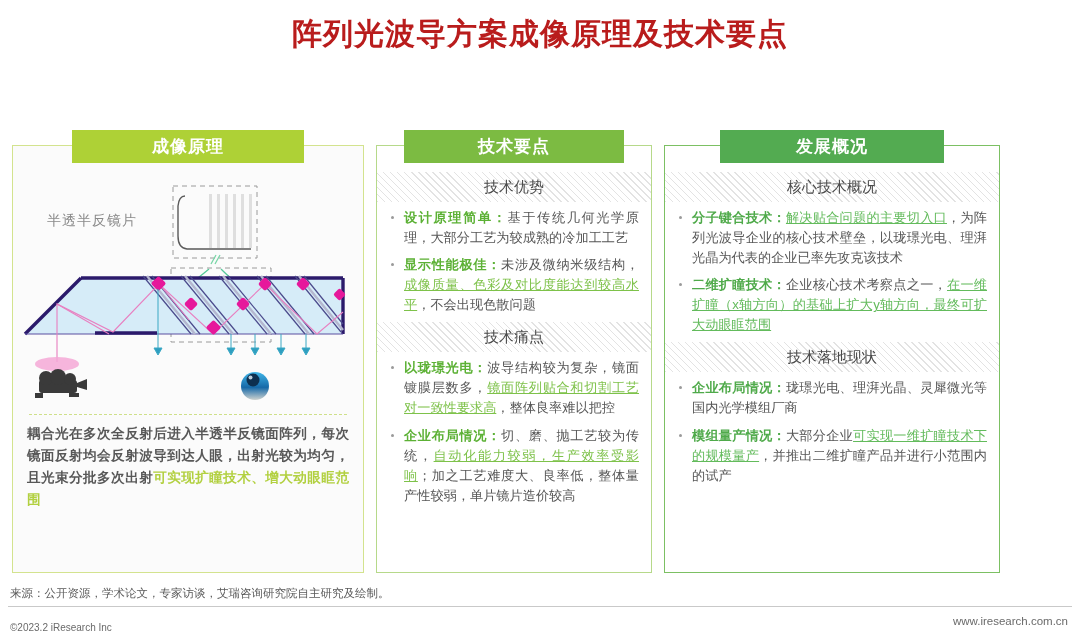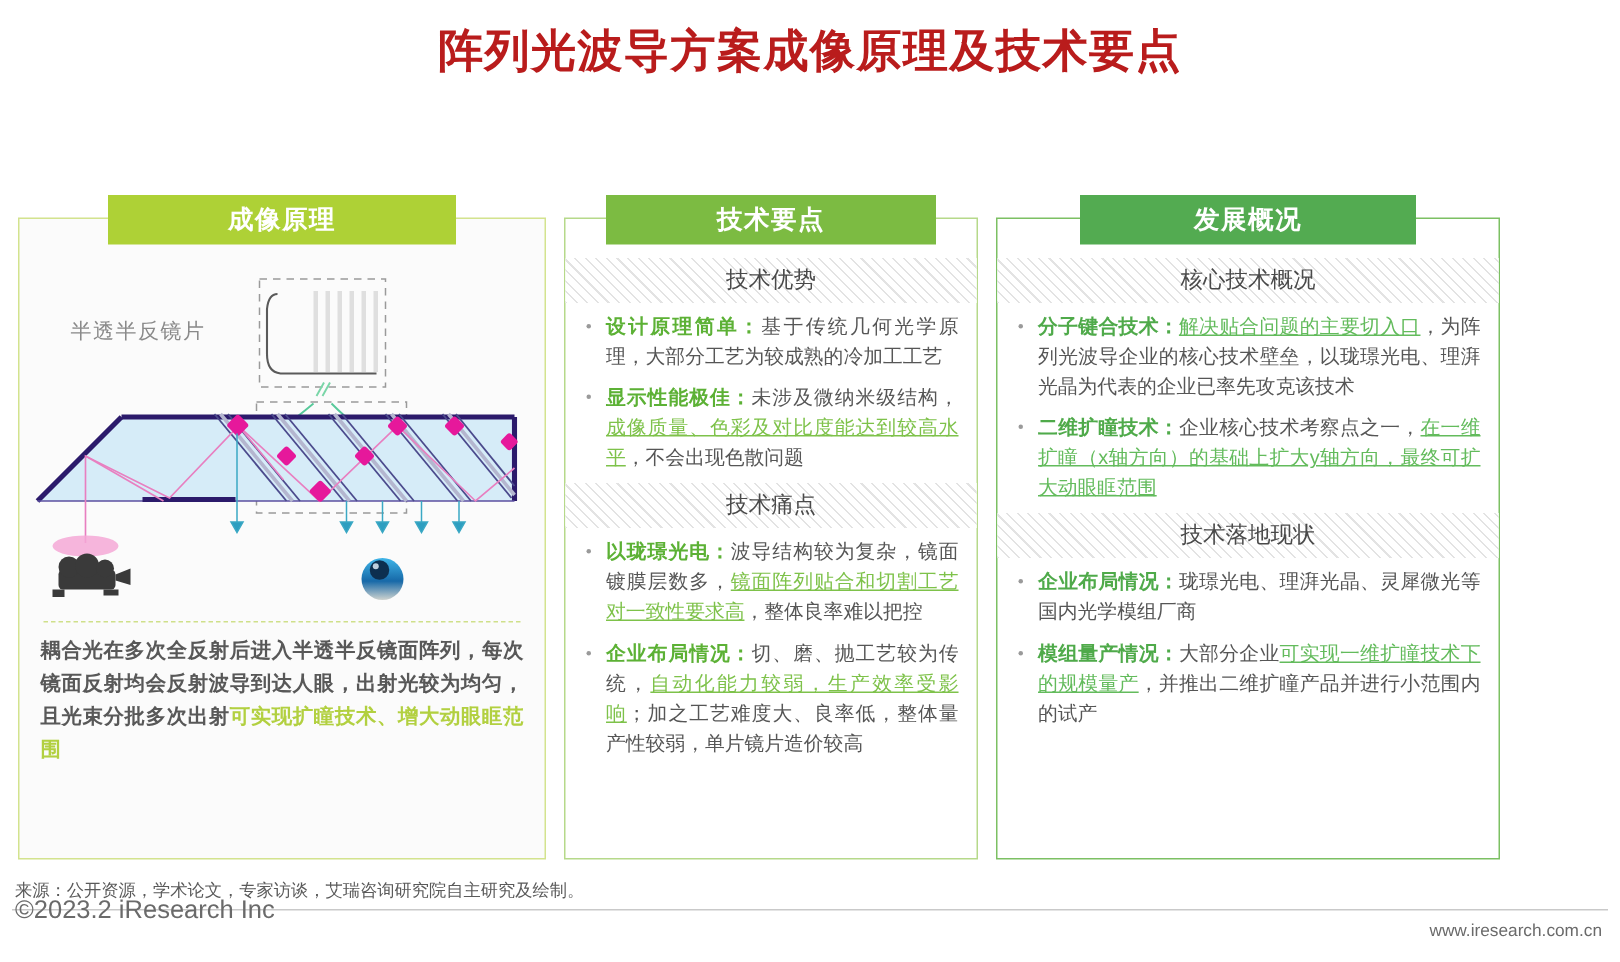--- a/index.html
+++ b/index.html
@@ -112,22 +112,22 @@
   
   .src {
     position: absolute; top: 586px; left: 10px;
     font-size: 11.5px; color: #5a5a5a;
   }
   .foot-rule {
     position: absolute; top: 606px; left: 8px;
     width: 1064px; height: 1px; background: #c9c9c9;
   }
   .copy {
-    position: absolute; top: 597px; left: 10px;
-    font-size: 17px; color: #6a6a6a;
+    position: absolute; top: 622px; left: 10px;
+    font-size: 10px; color: #6a6a6a;
   }
   .site {
     position: absolute; top: 615px; right: 12px;
     font-size: 11.5px; color: #6a6a6a;
   }
 </style>
 </head>
 <body>
 
 <div class="slide">

